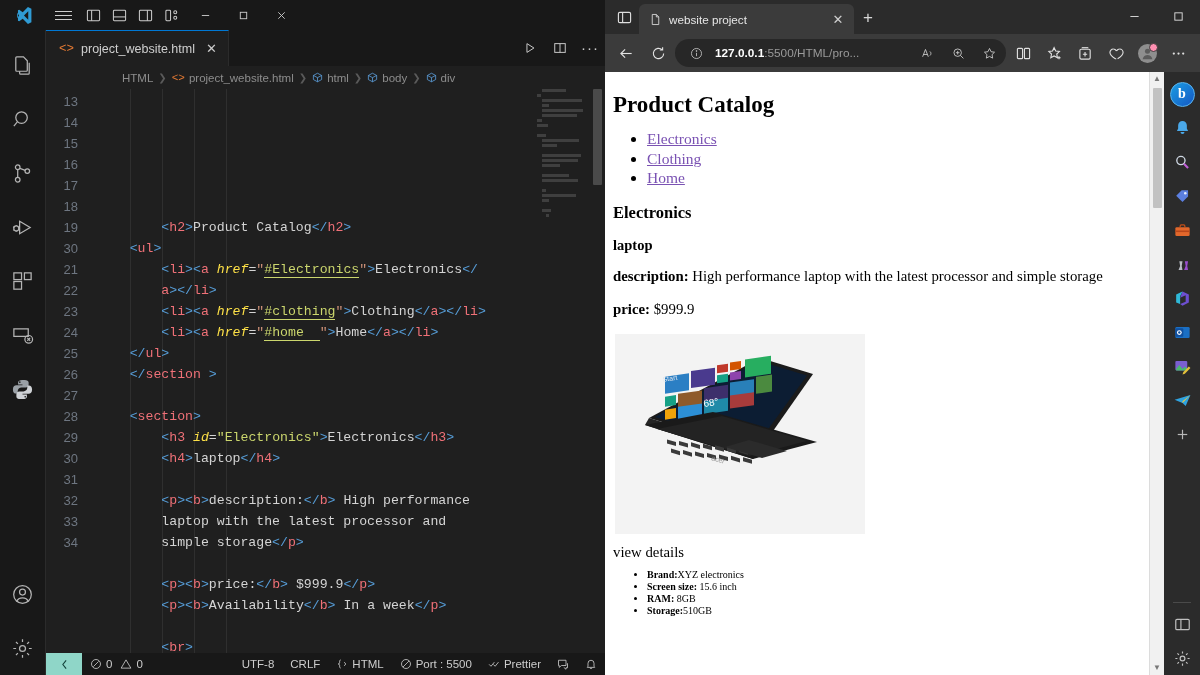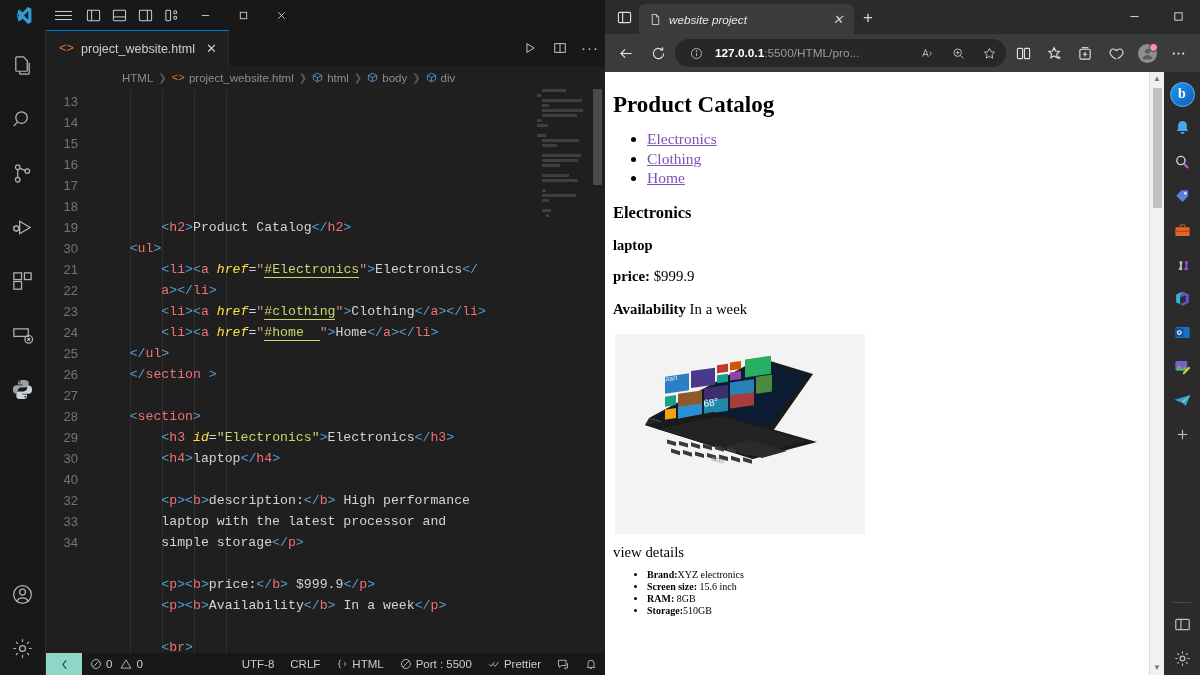--- a/index.html
+++ b/index.html
@@ -94,21 +94,21 @@
 
   
   .edge { width:595px; height:675px; background:#2b2b2b; display:flex; flex-direction:column;
           position:relative; }
   .edge-tabbar { height:34px; display:flex; align-items:flex-end; background:#2b2b2b;
                  flex:0 0 34px; padding-left:4px; }
   .tab-ctl-btn { width:30px; height:30px; display:flex; align-items:center; justify-content:center;
                  margin-bottom:2px; }
   .tab-ctl-btn svg { width:15px; height:15px; }
   .etab { height:30px; background:#3b3b3b; border-radius:6px 6px 0 0; display:flex;
-          align-items:center; gap:7px; padding:0 8px 0 10px; min-width:215px;font-style:italic; }
+          align-items:center; gap:7px; padding:0 8px 0 10px; min-width:215px; }
   .etab .pg svg { width:13px; height:13px; display:block; }
   .etab .lbl { color:#e6e6e6; font-size:11.7px; flex:1; white-space:nowrap; overflow:hidden; }
   .etab .x { color:#cfcfcf; font-size:13px; width:16px; text-align:center; }
   .eplus { width:28px; height:28px; display:flex; align-items:center; justify-content:center;
            color:#d8d8d8; font-size:17px; margin-bottom:2px; }
   .edge-wctl { margin-left:auto; display:flex; margin-bottom:2px; }
   .ewb { width:44px; height:32px; display:flex; align-items:center; justify-content:center;
          color:#e0e0e0; }
   .ewb svg { width:11px; height:11px; }
 
@@ -383,21 +383,21 @@
               <div>23</div>
               <div>24</div>
               <div>25</div>
               <div></div>
               <div></div>
               <div>26</div>
               <div>27</div>
               <div>28</div>
               <div>29</div>
               <div>30</div>
-              <div>40</div>
+              <div>31</div>
               <div></div>
               <div>32</div>
               <div>33</div>
               <div>34</div>
             </div>
           <div class="codecol" id="codecol">
             <div class="indent-guide" style="left:38px;"></div>
             <div class="indent-guide" style="left:70px;"></div>
             <div class="indent-guide" style="left:102px;"></div>
             <div class="indent-guide" style="left:134px;"></div>
@@ -620,23 +620,23 @@
       <div class="page">
         <h2 class="ttl">Product Catalog</h2>
         <ul class="nav">
           <li><a href="#">Electronics</a></li>
           <li><a href="#">Clothing</a></li>
           <li><a href="#">Home</a></li>
         </ul>
         <h3 class="sec">Electronics</h3>
         <h4 class="prod">laptop</h4>
         <p class="row">
+          <b>description:</b><span> High performance laptop with the latest processor and simple storage</span></p>
+        <p class="row">
           <b>price:</b><span> $999.9</span></p>
-        <p class="row">
-          <b>Availability</b><span> In a week</span></p>
 
         <div class="imgbox">
           <svg class="laptop" viewBox="0 0 228 160">
 
             <path d="M22 66 L133 6 L186 22 L132 99 Z" fill="#1b1b1b"></path>
             <path d="M28 65 L132 9 L180 23.5 L129 94 Z" fill="#0c1d33"></path>
 
             <g>
               <rect x="38" y="30" width="24" height="17" fill="#2b7fc4" transform="skewY(-8)"></rect>
               <rect x="64" y="28" width="24" height="17" fill="#4a3a8e" transform="skewY(-8)"></rect>

